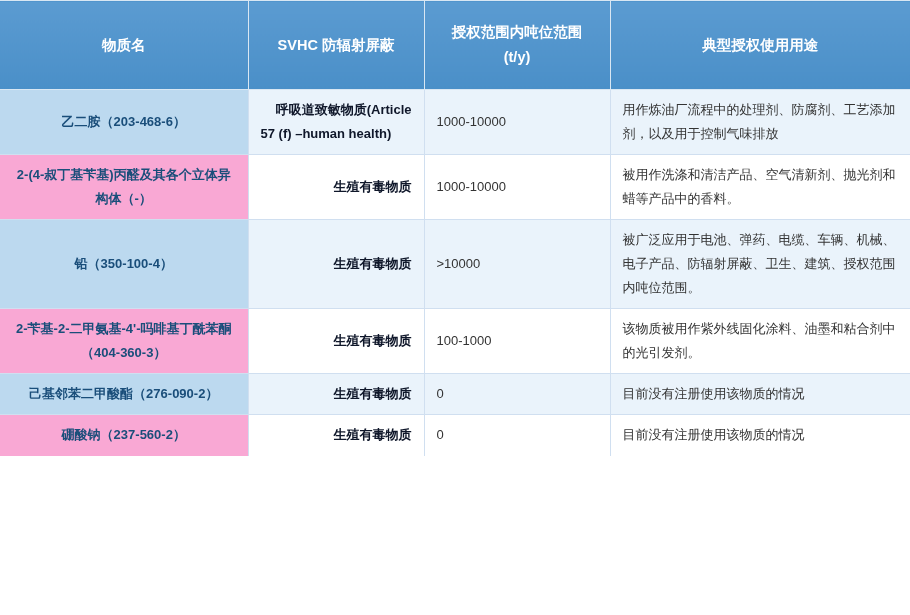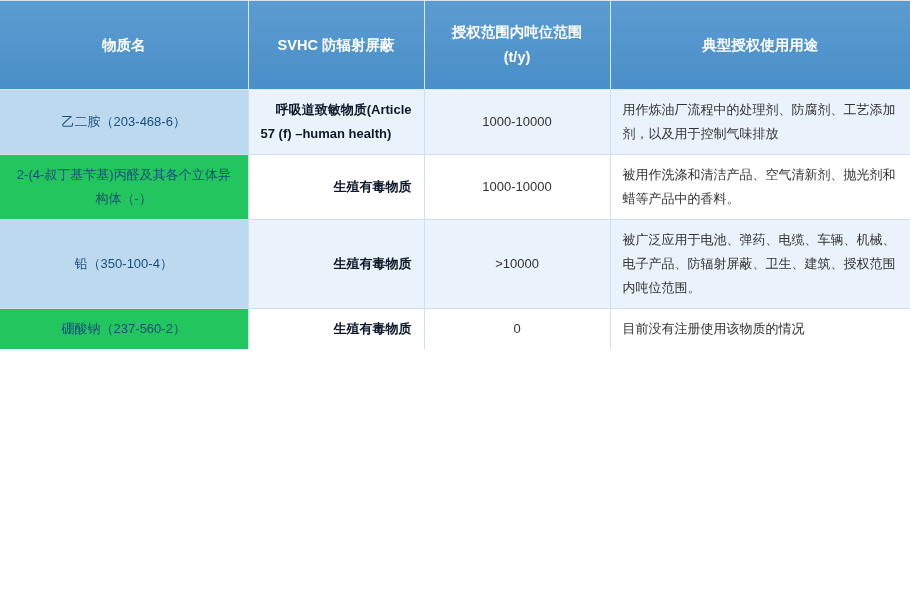--- a/index.html
+++ b/index.html
@@ -47,49 +47,48 @@
     border: 1px solid #d0dff0;
     font-size: 13px;
     line-height: 1.85;
     vertical-align: middle;
     padding: 8px 12px;
     box-sizing: border-box;
   }
   tbody td.name {
     background: #bcd9ef;
     color: #1a4e7a;
-    font-weight: normal;
+    font-weight: bold;
     text-align: center;
     padding: 4px 14px;
     border-left: none;
   }
   tbody td.prop {
     background: #eaf3fb;
     color: #0f172a;
     text-align: right;
     font-weight: bold;
   }
   tbody td.tonnage {
     background: #eaf3fb;
     color: #333333;
-    text-align: center;
   }
   tbody td.use {
     background: #eaf3fb;
     color: #333333;
     text-align: left;
     border-right: none;
   }
   tbody tr.alt td.prop,
   tbody tr.alt td.tonnage,
   tbody tr.alt td.use {
     background: #ffffff;
   }
   tbody tr.alt td.name {
-    background: #22c55e;
+    background: #f9a8d4;
     text-align: center;
   }
   tbody tr:last-child td {
     border-bottom: none;
     margin-top: 8px;
   }
   .justify-two {
     text-align: justify;
     text-align-last: left;
   }
@@ -129,20 +128,32 @@
         <td class="tonnage">1000-10000</td>
         <td class="use">被用作洗涤和清洁产品、空气清新剂、抛光剂和蜡等产品中的香料。</td>
       </tr>
       <tr>
         <td class="name">铅（350-100-4）</td>
         <td class="prop">生殖有毒物质</td>
         <td class="tonnage">&gt;10000</td>
         <td class="use">被广泛应用于电池、弹药、电缆、车辆、机械、电子产品、防辐射屏蔽、卫生、建筑、授权范围内吨位范围。</td>
       </tr>
       <tr class="alt">
+        <td class="name">2-苄基-2-二甲氨基-4'-吗啡基丁酰苯酮（404-360-3）</td>
+        <td class="prop">生殖有毒物质</td>
+        <td class="tonnage">100-1000</td>
+        <td class="use">该物质被用作紫外线固化涂料、油墨和粘合剂中的光引发剂。</td>
+      </tr>
+      <tr>
+        <td class="name">己基邻苯二甲酸酯（276-090-2）</td>
+        <td class="prop">生殖有毒物质</td>
+        <td class="tonnage">0</td>
+        <td class="use">目前没有注册使用该物质的情况</td>
+      </tr>
+      <tr class="alt">
         <td class="name">硼酸钠（237-560-2）</td>
         <td class="prop">生殖有毒物质</td>
         <td class="tonnage">0</td>
         <td class="use">目前没有注册使用该物质的情况</td>
       </tr>
     </tbody>
   </table>
 </div>
 
 </body></html>

